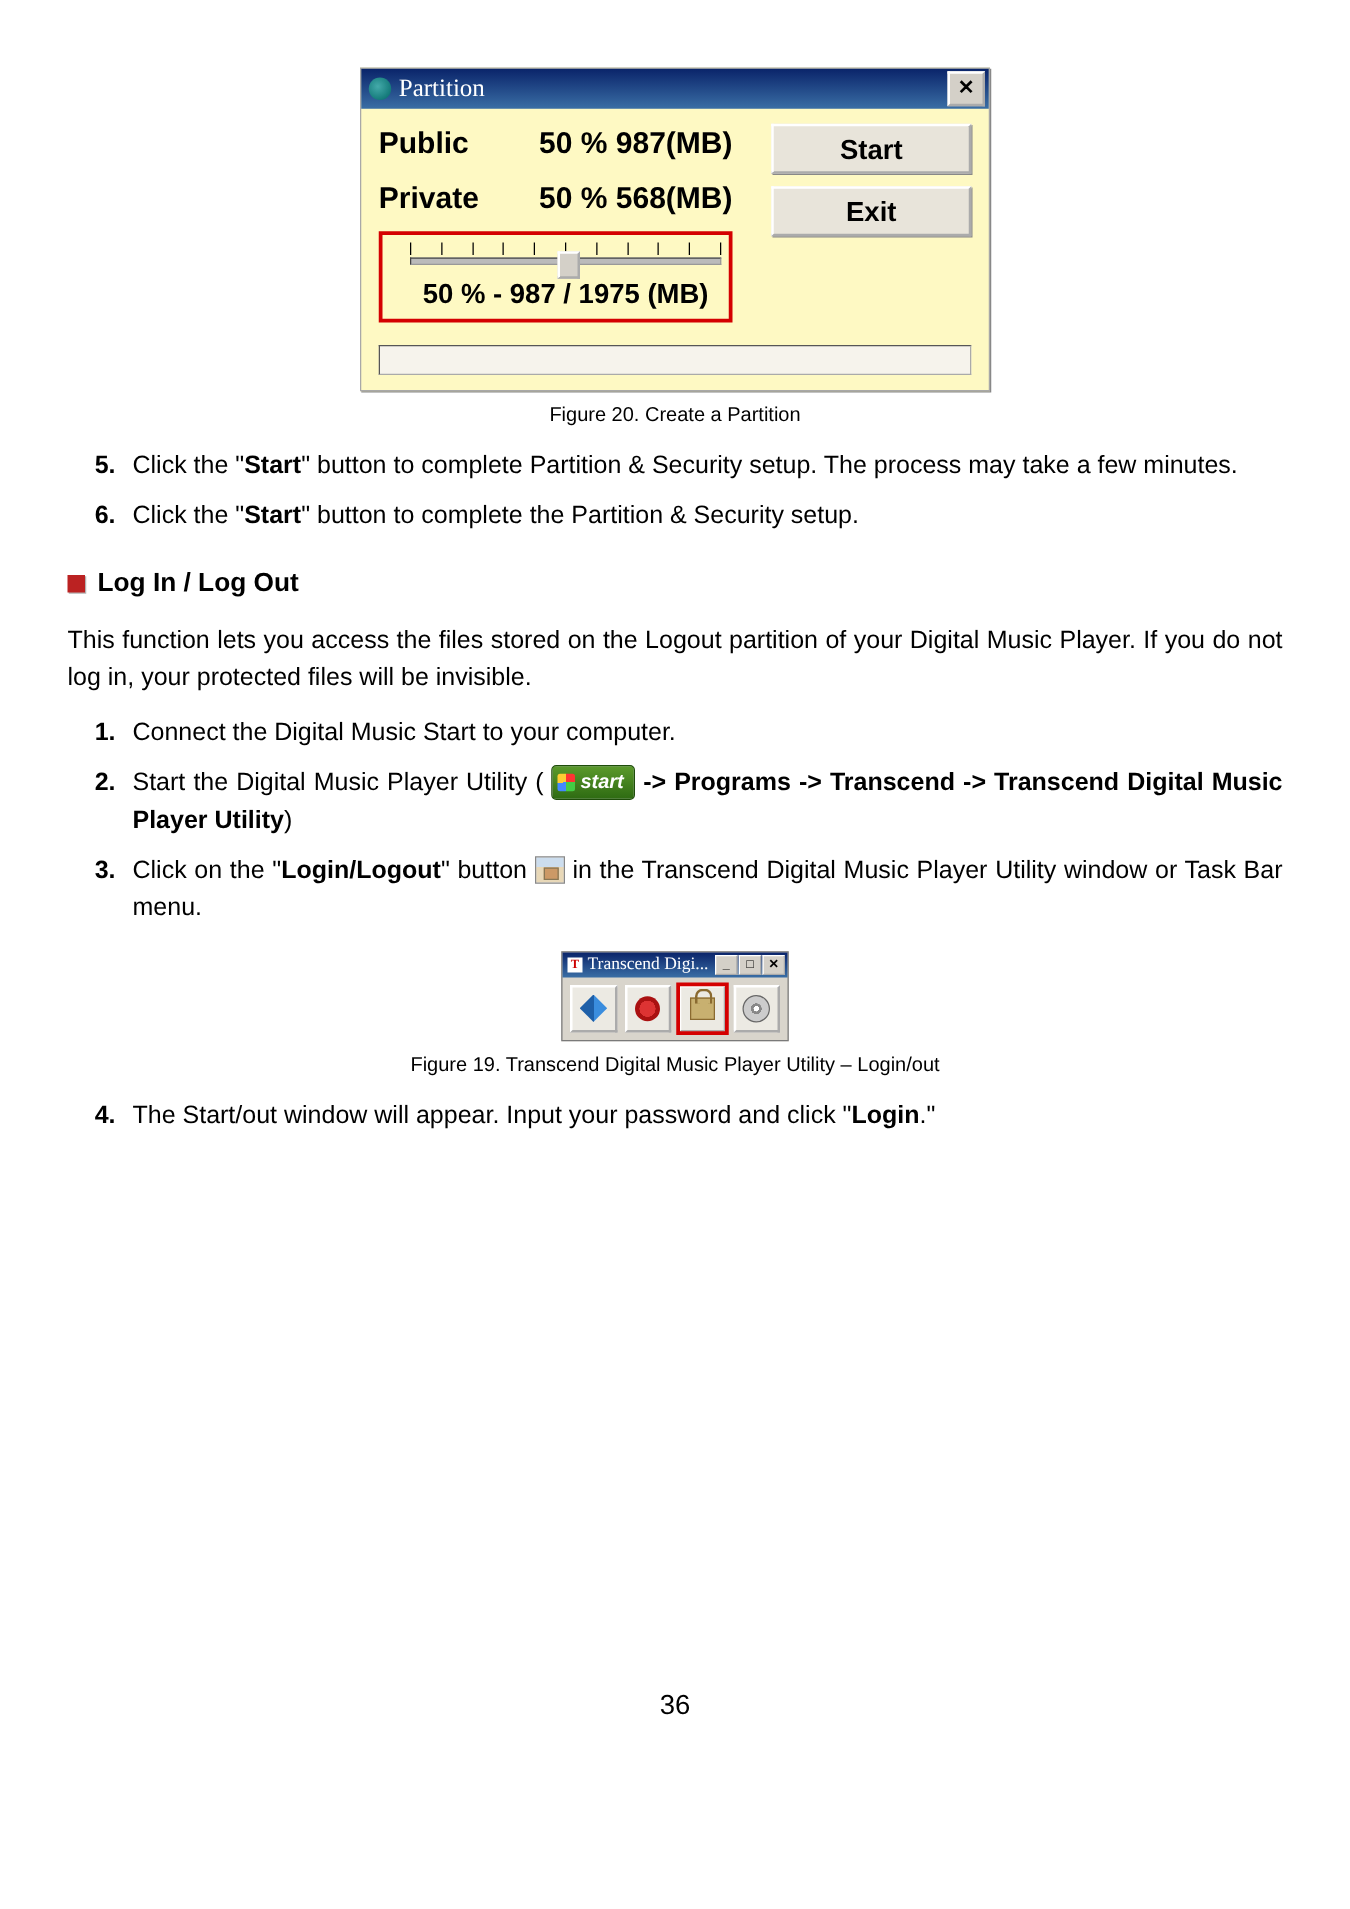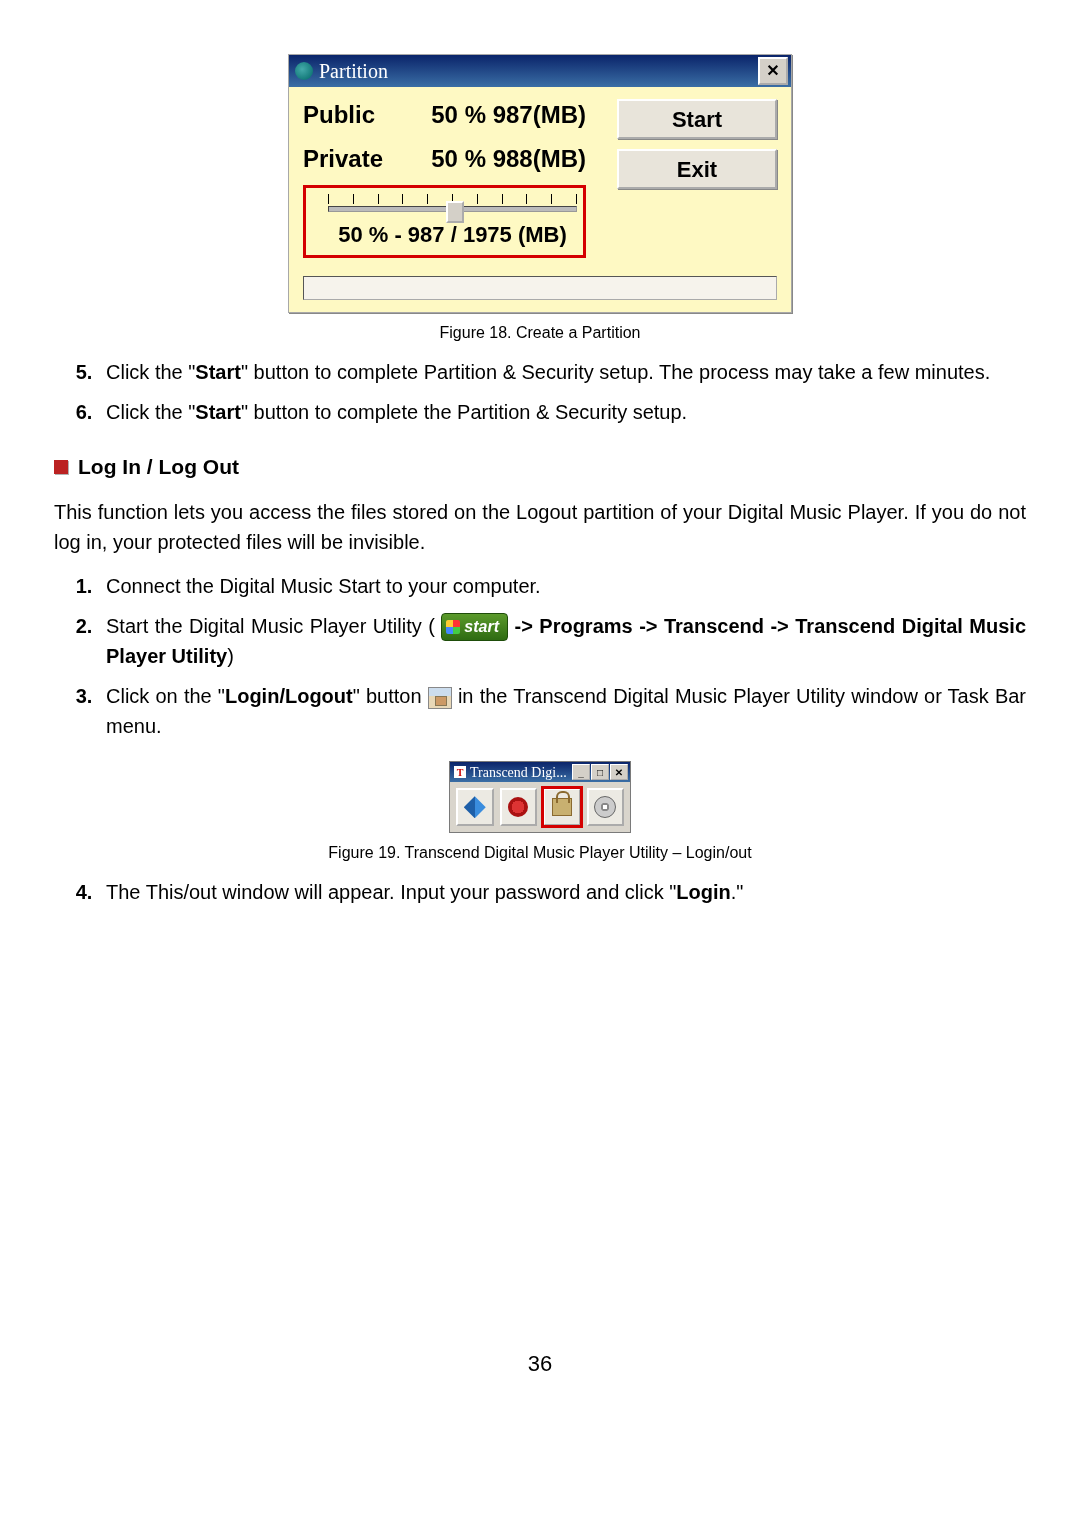--- a/index.html
+++ b/index.html
@@ -238,21 +238,21 @@
   </div>
   <div class="partition-body">
     <div class="left-col">
       <div class="rows">
         <div class="row">
           <span class="lbl">Public</span>
           <span class="val">50 %  987(MB)</span>
         </div>
         <div class="row">
           <span class="lbl">Private</span>
-          <span class="val">50 %  988(MB)</span>
+          <span class="val">50 %  568(MB)</span>
         </div>
       </div>
       <div class="slider-area">
         <div class="slider-track">
           <div class="ticks">
             <span></span>
               <span></span>
               <span></span>
               <span></span>
               <span></span>
@@ -269,21 +269,21 @@
         <div class="slider-caption">50 % - 987 / 1975 (MB)</div>
       </div>
     </div>
     <div class="right-col">
       <div class="win-btn">Start</div>
       <div class="win-btn">Exit</div>
     </div>
   </div>
   <div class="status-strip"></div>
 </div>
-<div class="fig-caption">Figure 18. Create a Partition</div>
+<div class="fig-caption">Figure 20. Create a Partition</div>
 
 <ol class="body-list" start="5">
   <li>
     <span>Click the "</span><b>Start</b><span>" button to complete Partition &amp; Security setup. The process may take a few minutes.</span>
   </li>
   <li>
     <span>Click the "</span><b>Start</b><span>" button to complete the Partition &amp; Security setup.</span>
   </li>
 </ol>
 
@@ -333,17 +333,17 @@
       </div>
     <div class="tool-btn">
         <div class="ic-disc"></div>
       </div>
   </div>
 </div>
 <div class="fig-caption">Figure 19. Transcend Digital Music Player Utility – Login/out</div>
 
 <ol class="body-list" start="4">
   <li>
-    <span>The This/out window will appear. Input your password and click "</span><b>Login</b><span>."</span>
+    <span>The Start/out window will appear. Input your password and click "</span><b>Login</b><span>."</span>
   </li>
 </ol>
 
 <div class="page-num">36</div>
 
 </body></html>

